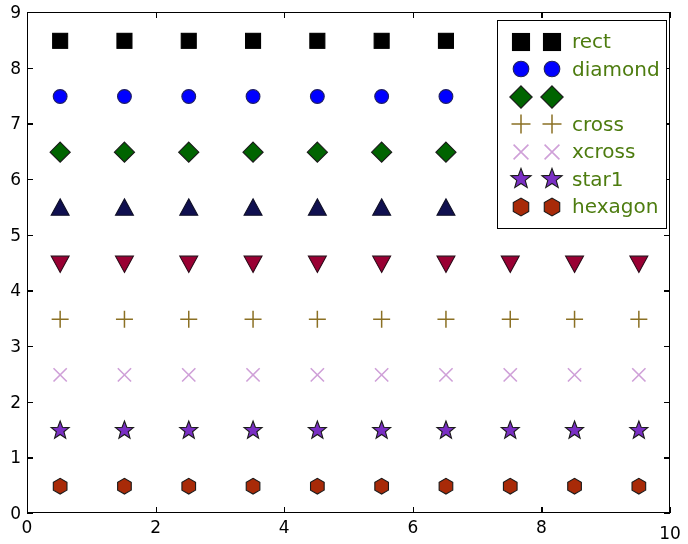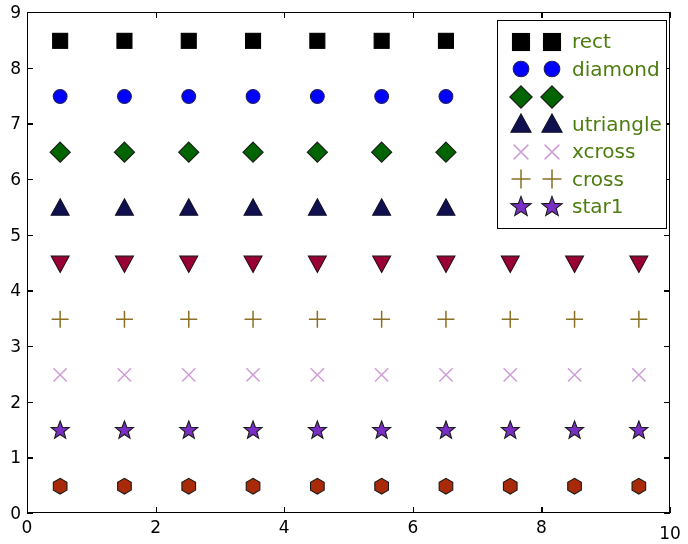--- a/index.html
+++ b/index.html
@@ -267,56 +267,56 @@
             <polygon points="12,0.7999999999999989 23.200000000000003,12 12,23.200000000000003 0.7999999999999989,12" fill="#006400" stroke="#1a1a1a" stroke-width="1.1"></polygon>
           </svg>
           <svg width="24" height="24">
             <polygon points="12,0.7999999999999989 23.200000000000003,12 12,23.200000000000003 0.7999999999999989,12" fill="#006400" stroke="#1a1a1a" stroke-width="1.1"></polygon>
           </svg>
         </div>
       </div>
       <div class="legend-row">
         <div class="legend-handles">
           <svg width="24" height="24">
-            <polygon points="12,1.9199999999999982 22.080000000000002,20.2656 1.9199999999999982,20.2656" fill="#101050" stroke="#101028" stroke-width="1.1"></polygon>
-          </svg>
-          <svg width="24" height="24">
-            <polygon points="12,1.9199999999999982 22.080000000000002,20.2656 1.9199999999999982,20.2656" fill="#101050" stroke="#101028" stroke-width="1.1"></polygon>
-          </svg>
-        </div>
-        <span class="legend-label">utriangle</span>
+            <path d="M 2.5 12 L 21.5 12 M 12 2.5 L 12 21.5" fill="none" stroke="#8b7024" stroke-width="1.5"></path>
+          </svg>
+          <svg width="24" height="24">
+            <path d="M 2.5 12 L 21.5 12 M 12 2.5 L 12 21.5" fill="none" stroke="#8b7024" stroke-width="1.5"></path>
+          </svg>
+        </div>
+        <span class="legend-label">cross</span>
       </div>
       <div class="legend-row">
         <div class="legend-handles">
           <svg width="24" height="24">
             <path d="M 4.59 4.59 L 19.41 19.41 M 19.41 4.59 L 4.59 19.41" fill="none" stroke="#cfa0d8" stroke-width="1.6"></path>
           </svg>
           <svg width="24" height="24">
             <path d="M 4.59 4.59 L 19.41 19.41 M 19.41 4.59 L 4.59 19.41" fill="none" stroke="#cfa0d8" stroke-width="1.6"></path>
           </svg>
         </div>
         <span class="legend-label">xcross</span>
       </div>
       <div class="legend-row">
         <div class="legend-handles">
           <svg width="24" height="24">
-            <path d="M 2.5 12 L 21.5 12 M 12 2.5 L 12 21.5" fill="none" stroke="#8b7024" stroke-width="1.5"></path>
-          </svg>
-          <svg width="24" height="24">
-            <path d="M 2.5 12 L 21.5 12 M 12 2.5 L 12 21.5" fill="none" stroke="#8b7024" stroke-width="1.5"></path>
-          </svg>
-        </div>
-        <span class="legend-label">cross</span>
-      </div>
-      <div class="legend-row">
-        <div class="legend-handles">
-          <svg width="24" height="24">
             <polygon points="12,1.3800000000000008 14.621757339325347,8.391460598289985 22.10022020305453,8.71823951973806 16.242092485282903,13.378339401710015 18.242279379346066,20.59176048026194 12,16.4604 5.757720620653937,20.59176048026194 7.757907514717097,13.378339401710015 1.8997797969454684,8.71823951973806 9.378242660674653,8.391460598289985" fill="#7a2fc4" stroke="#1a1a1a" stroke-width="1.1"></polygon>
           </svg>
           <svg width="24" height="24">
             <polygon points="12,1.3800000000000008 14.621757339325347,8.391460598289985 22.10022020305453,8.71823951973806 16.242092485282903,13.378339401710015 18.242279379346066,20.59176048026194 12,16.4604 5.757720620653937,20.59176048026194 7.757907514717097,13.378339401710015 1.8997797969454684,8.71823951973806 9.378242660674653,8.391460598289985" fill="#7a2fc4" stroke="#1a1a1a" stroke-width="1.1"></polygon>
           </svg>
         </div>
         <span class="legend-label">star1</span>
       </div>
+      <div class="legend-row">
+        <div class="legend-handles">
+          <svg width="24" height="24">
+            <polygon points="19.729276728776117,16.4625 12,20.925 4.270723271223884,16.4625 4.2707232712238845,7.537499999999999 11.999999999999998,3.0749999999999993 19.729276728776114,7.537499999999996" fill="#a82a08" stroke="#1a1a1a" stroke-width="1.1"></polygon>
+          </svg>
+          <svg width="24" height="24">
+            <polygon points="19.729276728776117,16.4625 12,20.925 4.270723271223884,16.4625 4.2707232712238845,7.537499999999999 11.999999999999998,3.0749999999999993 19.729276728776114,7.537499999999996" fill="#a82a08" stroke="#1a1a1a" stroke-width="1.1"></polygon>
+          </svg>
+        </div>
+        <span class="legend-label">hexagon</span>
+      </div>
     </div>
 
 </div>
 
 </body></html>

